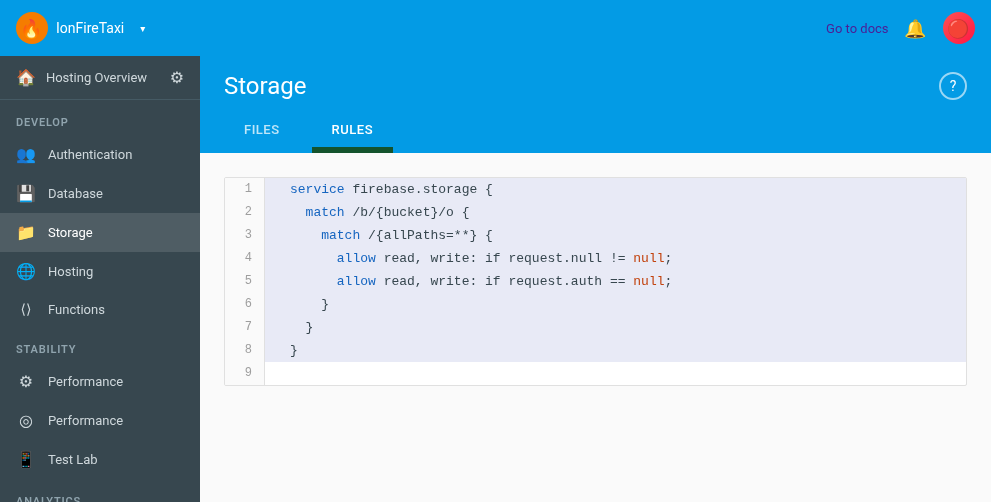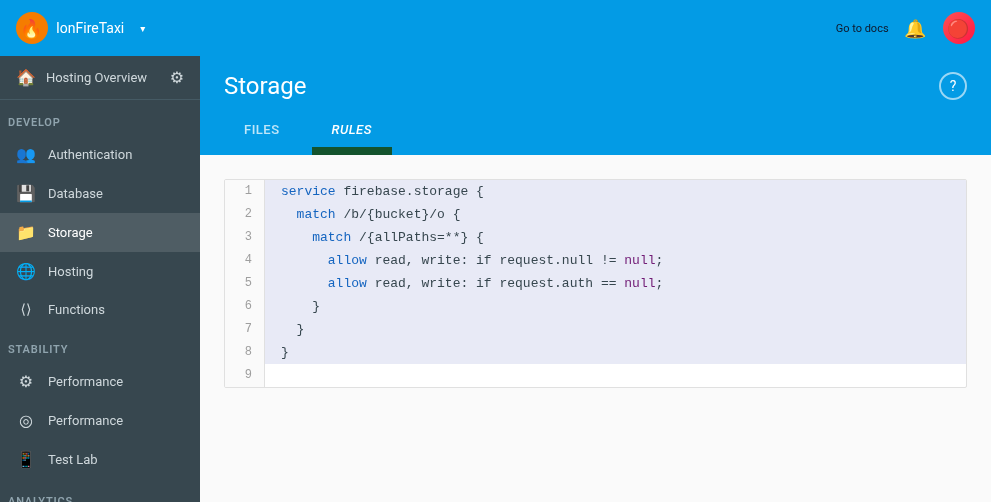--- a/index.html
+++ b/index.html
@@ -46,22 +46,22 @@
     .chevron-down {
       font-size: 10px;
     }
     .top-bar-right {
       margin-left: auto;
       display: flex;
       align-items: center;
       gap: 16px;
     }
     .go-to-docs {
-      color: #0f172a;
-      font-size: 11px;
+      color: #4c1d95;
+      font-size: 13px;
       cursor: pointer;
     }
     .bell-icon {
       color: white;
       font-size: 18px;
       cursor: pointer;
     }
     .user-avatar {
       width: 32px;
       height: 32px;
@@ -103,21 +103,21 @@
       display: flex;
       align-items: center;
       gap: 10px;
       color: #cfd8dc;
       font-size: 13px;
     }
     .home-icon { font-size: 16px; }
     .settings-icon { font-size: 16px; cursor: pointer; }
 
     .sidebar-section-label {
-      padding: 16px 8px 6px;
+      padding: 16px 16px 6px;
       font-size: 11px;
       font-weight: 600;
       color: #90a4ae;
       letter-spacing: 0.8px;
       text-transform: uppercase;
     }
     .sidebar-item {
       display: flex;
       align-items: center;
       gap: 12px;
@@ -184,22 +184,21 @@
       color: rgba(255,255,255,0.75);
       cursor: pointer;
       font-size: 13px;
       font-weight: 500;
       letter-spacing: 0.5px;
       border-bottom: 3px solid transparent;
       text-transform: uppercase;
     }
     .tab.active {
       color: white;
-      border-bottom: 8px solid #14532d;
-      font-style: italic;
+      border-bottom: 6px solid #14532d;
     }
 
     
     .code-area {
       flex: 1;
       padding: 24px;
       overflow: auto;
     }
     .code-editor {
       background: white;
@@ -223,30 +222,30 @@
       color: #9e9e9e;
       text-align: right;
       user-select: none;
       vertical-align: top;
       font-size: 12px;
       background: #fafafa;
       border-right: 1px solid #e0e0e0;
     }
     .line-content {
       display: table-cell;
-      padding: 4px 16px;
+      padding: 4px 25px;
       white-space: pre;
       vertical-align: top;
       margin-top: 8px;
     }
     .line-content.highlighted {
       background: #e8eaf6;
     }
     .kw-blue { color: #1565c0; }
-    .kw-red { color: #701a75; }
+    .kw-red { color: #c2410c; }
     .kw-default { color: #37474f; }
   </style>
 </head>
 <body>
 
 <div class="top-bar">
   <div class="top-bar-left">
     <div class="firebase-logo">
       <span class="firebase-flame">🔥</span>
     </div>

